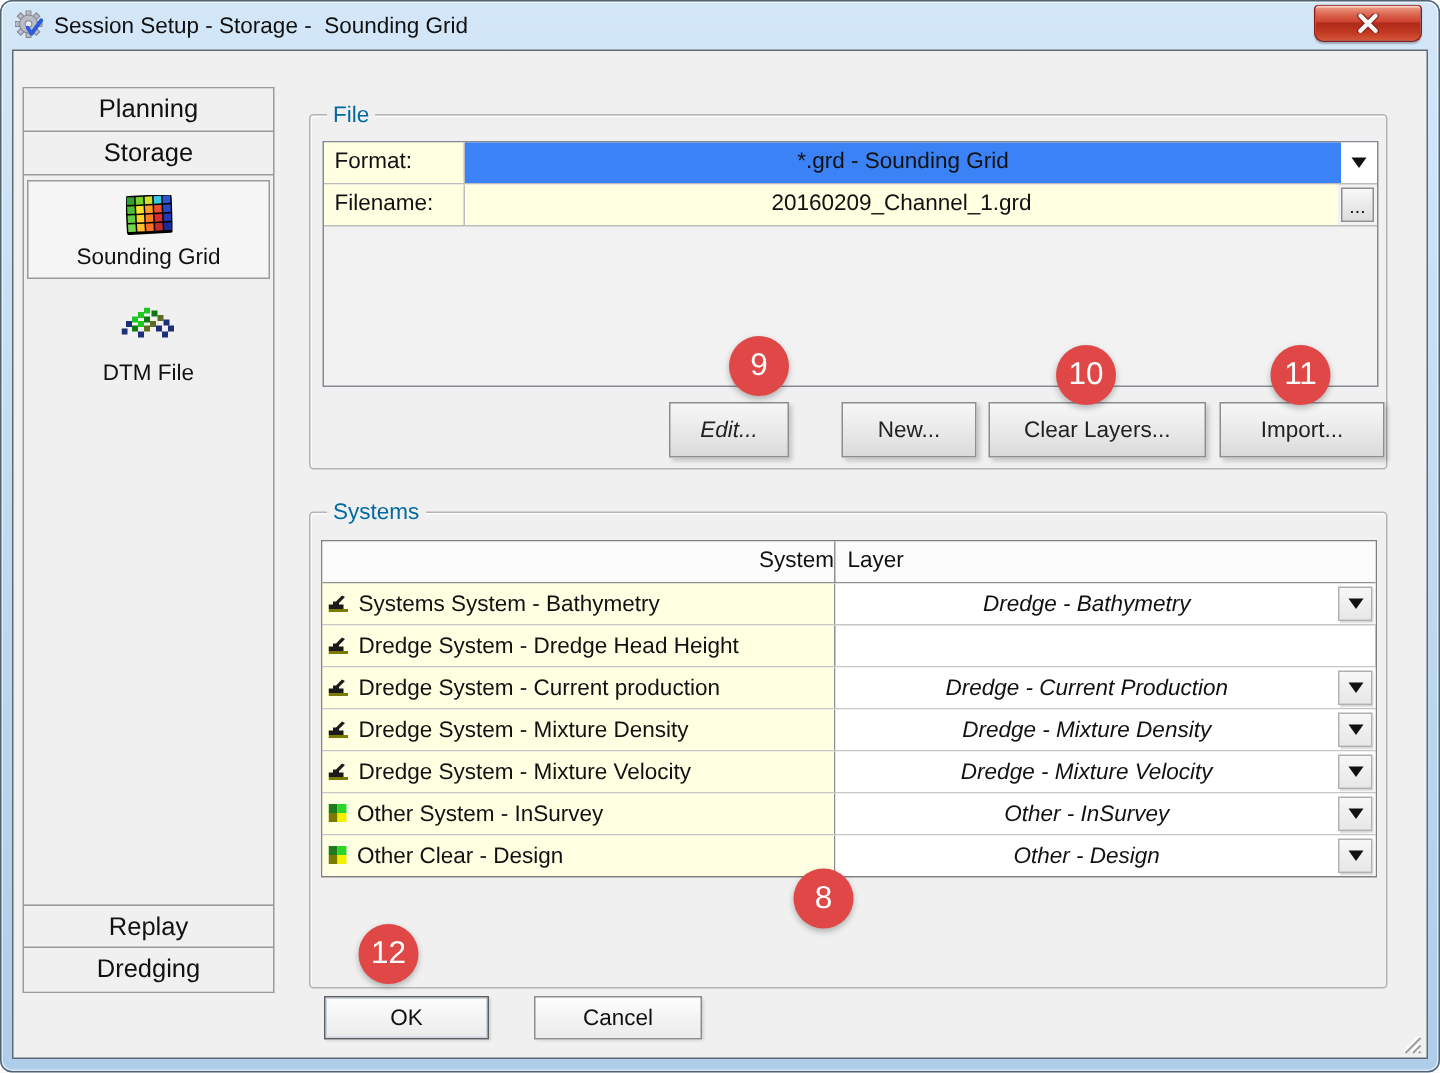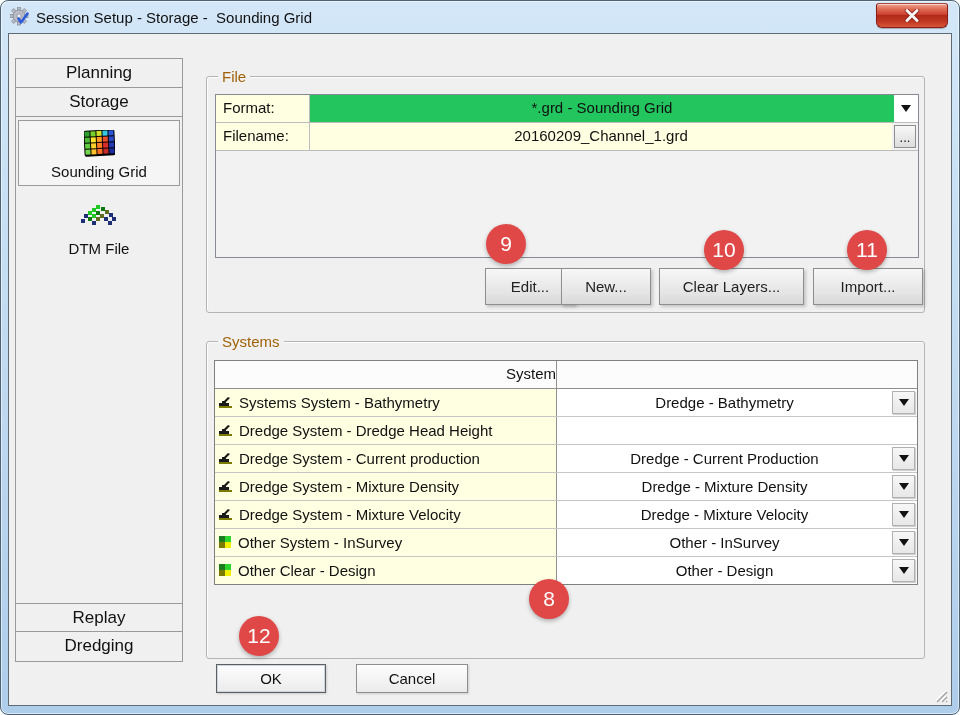--- a/index.html
+++ b/index.html
@@ -26,61 +26,61 @@
     border:1px solid #9a9a9a;background:#f0f0f0;box-sizing:border-box;}
   .side-tab{height:29px;line-height:28px;text-align:center;font-size:17px;border-bottom:1px solid #9a9a9a;
     background:#f0f0f0;cursor:pointer;flex:0 0 auto;box-sizing:border-box;}
   .side-items{flex:1 1 auto;border-bottom:1px solid #9a9a9a;padding-top:3px;overflow:hidden;}
   .side-item{margin:0 2px 6px;text-align:center;padding:6px 0 5px;font-size:15px;cursor:pointer;}
   .side-item.selected{border:1px solid #9a9a9a;background:#f5f5f5;}
   .icon-wrap{height:32px;display:flex;align-items:center;justify-content:center;margin-bottom:4px;}
   
   .groupbox{position:absolute;border:1px solid #b4b4b4;border-radius:3px;
     box-shadow:inset 1px 1px 0 rgba(255,255,255,.85);box-sizing:border-box;}
-  .gb-label{position:absolute;top:-9px;left:11px;background:#f0f0f0;padding:0 4px;font-size:15px;color:#a16207;}
+  .gb-label{position:absolute;top:-9px;left:11px;background:#f0f0f0;padding:0 4px;font-size:15px;color:#0369a1;}
   #file-group{left:197px;top:42px;width:719px;height:237px;}
   #systems-group{left:197px;top:307px;width:719px;height:318px;}
   
   .file-box{position:absolute;left:8px;top:17px;width:704px;height:164px;border:1px solid #868b93;
     background:#f2f2f2;box-sizing:border-box;}
   .frow{display:flex;height:27px;border-bottom:1px solid #bcbcbc;justify-content:center;}
   .flabel{width:94px;background:#ffffe1;border-right:1px solid #bcbcbc;font-size:15px;line-height:26px;
     padding-left:7px;box-sizing:border-box;flex:0 0 auto;}
   .fvalue{flex:1;text-align:center;font-size:15px;line-height:26px;}
-  .fvalue.white{background:#22c55e;}
+  .fvalue.white{background:#3b82f6;}
   .fvalue.yellow{background:#ffffe1;}
   .dd-area{width:24px;background:#ffffff;display:flex;align-items:center;justify-content:center;cursor:pointer;}
   .tri{width:0;height:0;border-left:5px solid transparent;border-right:5px solid transparent;border-top:7px solid #111;}
   .browse-btn{width:22px;margin:2px;border:1px solid #8e8e8e;background:linear-gradient(#f8f8f8,#dcdcdc);
     font-size:13px;display:flex;align-items:flex-end;justify-content:center;cursor:pointer;line-height:10px;
     box-sizing:border-box;padding-bottom:4px;}
   
   .act-btn{position:absolute;top:234px;height:37px;font-size:15px;color:#222;border:1px solid #8e8e8e;
     background:linear-gradient(#f7f7f7,#e4e4e4 70%,#d9d9d9);box-shadow:2px 2px 3px rgba(0,0,0,.18);
     display:flex;align-items:center;justify-content:center;cursor:pointer;box-sizing:border-box;}
-  #btn-edit{left:476px;width:90px;}
+  #btn-edit{left:437px;width:80px;font-style:italic;}
   #btn-new{left:552px;width:90px;}
   #btn-clear{left:650px;width:145px;}
   #btn-import{left:804px;width:110px;}
   .foot-btn{position:absolute;top:630px;height:29px;font-size:15px;border:1px solid #8e8e8e;
     background:linear-gradient(#fdfdfd,#ebebeb);box-shadow:1px 1px 2px rgba(0,0,0,.15);
     display:flex;align-items:center;justify-content:center;cursor:pointer;box-sizing:border-box;}
   #btn-ok{left:207px;width:110px;border:1px solid #5f5f5f;box-shadow:inset 0 0 0 1px #c9d6e2,1px 1px 2px rgba(0,0,0,.15);}
   #btn-cancel{left:347px;width:112px;}
   
   .systems-table{position:absolute;left:205px;top:326px;width:704px;border:1px solid #808080;background:#fff;box-sizing:border-box;}
   .thead{display:flex;height:27px;background:#fcfcfc;border-bottom:1px solid #909090;}
   .th{font-size:15px;line-height:26px;padding-left:8px;box-sizing:border-box;}
   .col-sys{width:342px;border-right:1px solid #909090;flex:0 0 auto;text-align:right;}
   .col-lay{flex:1;}
   .trow{display:flex;height:27px;border-bottom:1px solid #c6c6c6;}
   .trow:last-child{border-bottom:none;}
   .t-system{width:342px;background:#ffffe1;display:flex;align-items:center;gap:6px;padding-left:4px;
     font-size:15px;border-right:1px solid #909090;box-sizing:border-box;flex:0 0 auto;}
-  .t-layer{flex:1;display:flex;align-items:center;background:#ffffff;cursor:pointer;}
+  .t-layer{flex:1;display:flex;align-items:center;background:#ffffff;cursor:pointer;font-style:italic;}
   .layer-text{flex:1;text-align:center;font-size:15px;}
   .t-dd{width:23px;height:23px;margin:1px 2px 1px 0;border:1px solid #b0b0b0;
     background:linear-gradient(#f7f7f7,#e7e7e7);box-shadow:1px 1px 1px rgba(0,0,0,.18);
     display:flex;align-items:center;justify-content:center;cursor:pointer;box-sizing:border-box;}
   
   .badge{position:absolute;width:40px;height:40px;border-radius:50%;background:#e04848;color:#fff;
     font-size:21px;display:flex;align-items:center;justify-content:center;
     box-shadow:0 2px 4px rgba(0,0,0,.28);z-index:50;}
   #badge-9{left:477px;top:190px;}
   #badge-10{left:695px;top:196px;}
@@ -221,20 +221,21 @@
     <div class="act-btn" id="btn-clear">Clear Layers...</div>
     <div class="act-btn" id="btn-import">Import...</div>
 
     <div class="groupbox" id="systems-group">
       <span class="gb-label">Systems</span>
     </div>
 
     <div class="systems-table">
       <div class="thead">
         <div class="th col-sys">System</div>
+        <div class="th col-lay">Layer</div>
       </div>
 
       <div class="trow">
         <div class="t-system">
           <span style="display:inline-flex;">
               <svg width="14" height="13" viewBox="0 0 14 13">
                 <rect x="0" y="10" width="13" height="2" fill="#7a7a00"></rect>
                 <path d="M0,10 L0,7 L3,7 L3,5 L5,5 L9,1 L11,2 L7,6 L7,7 L10,7 L10,10 Z" fill="#1a1a1a"></path>
               </svg>
             </span>

